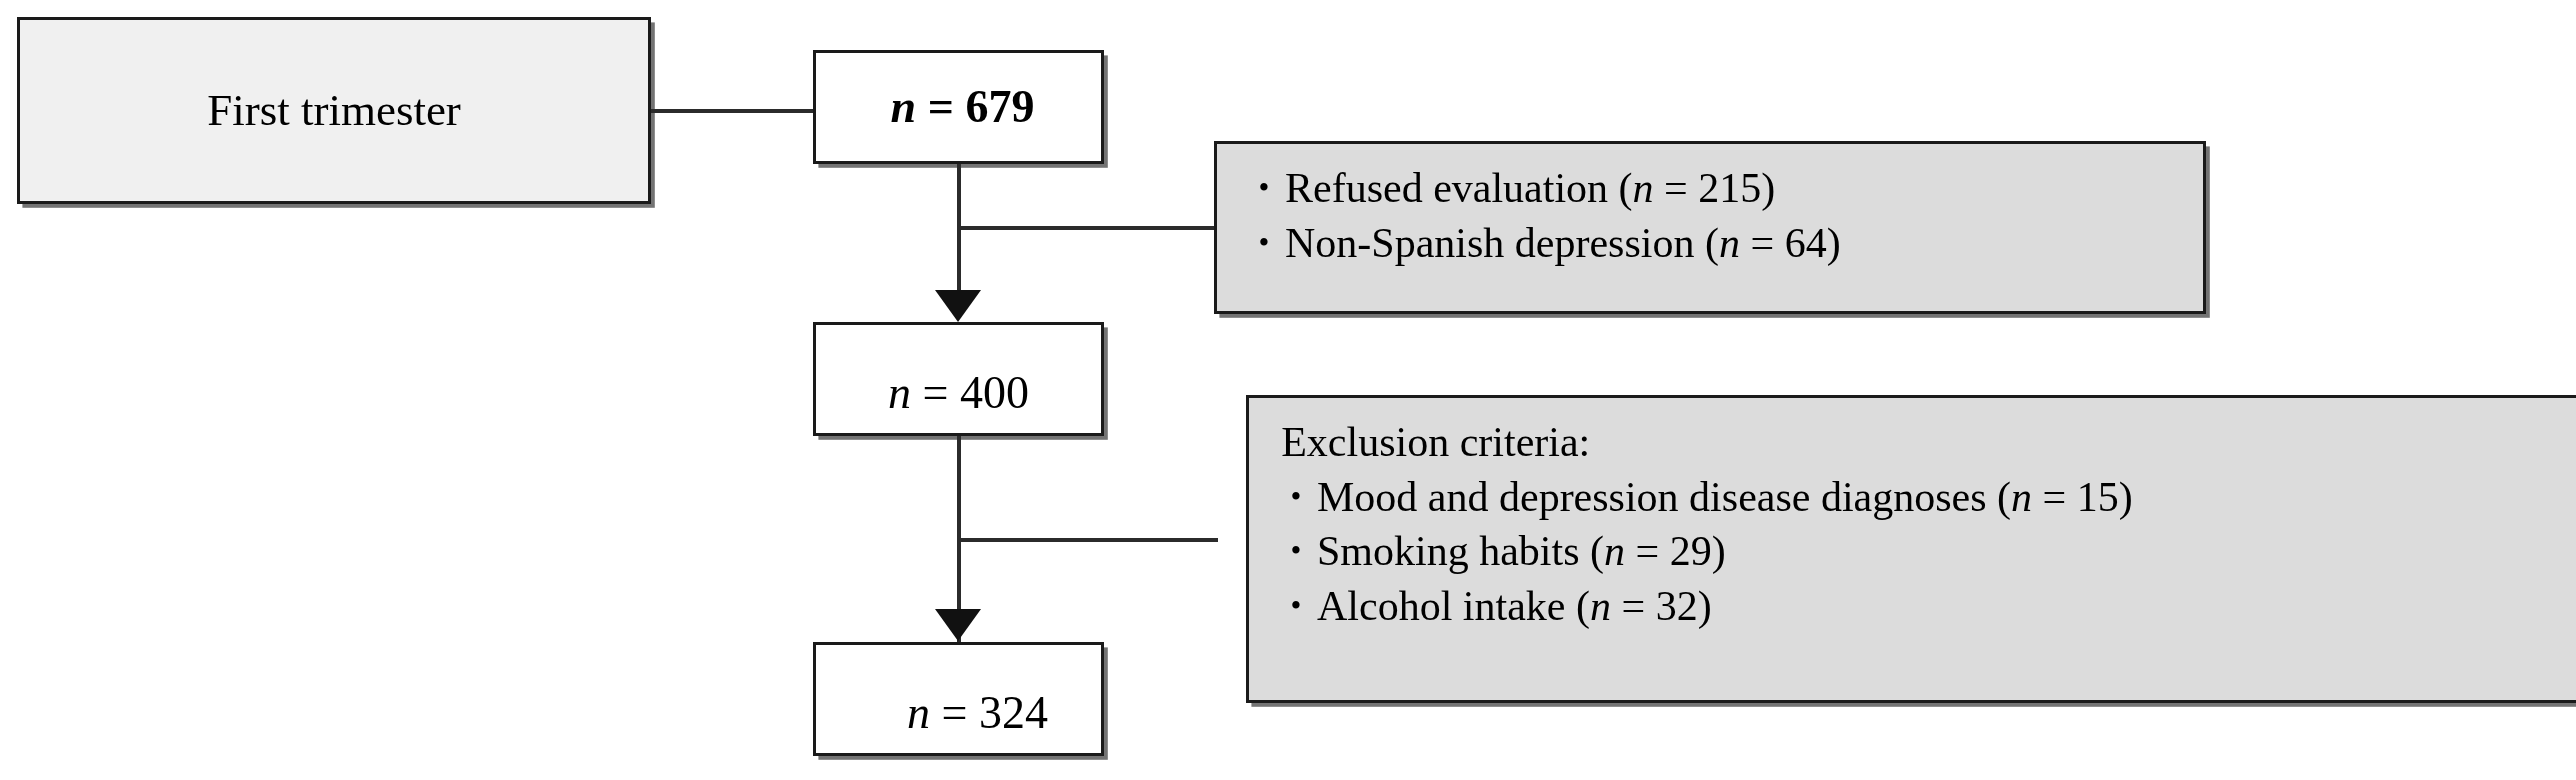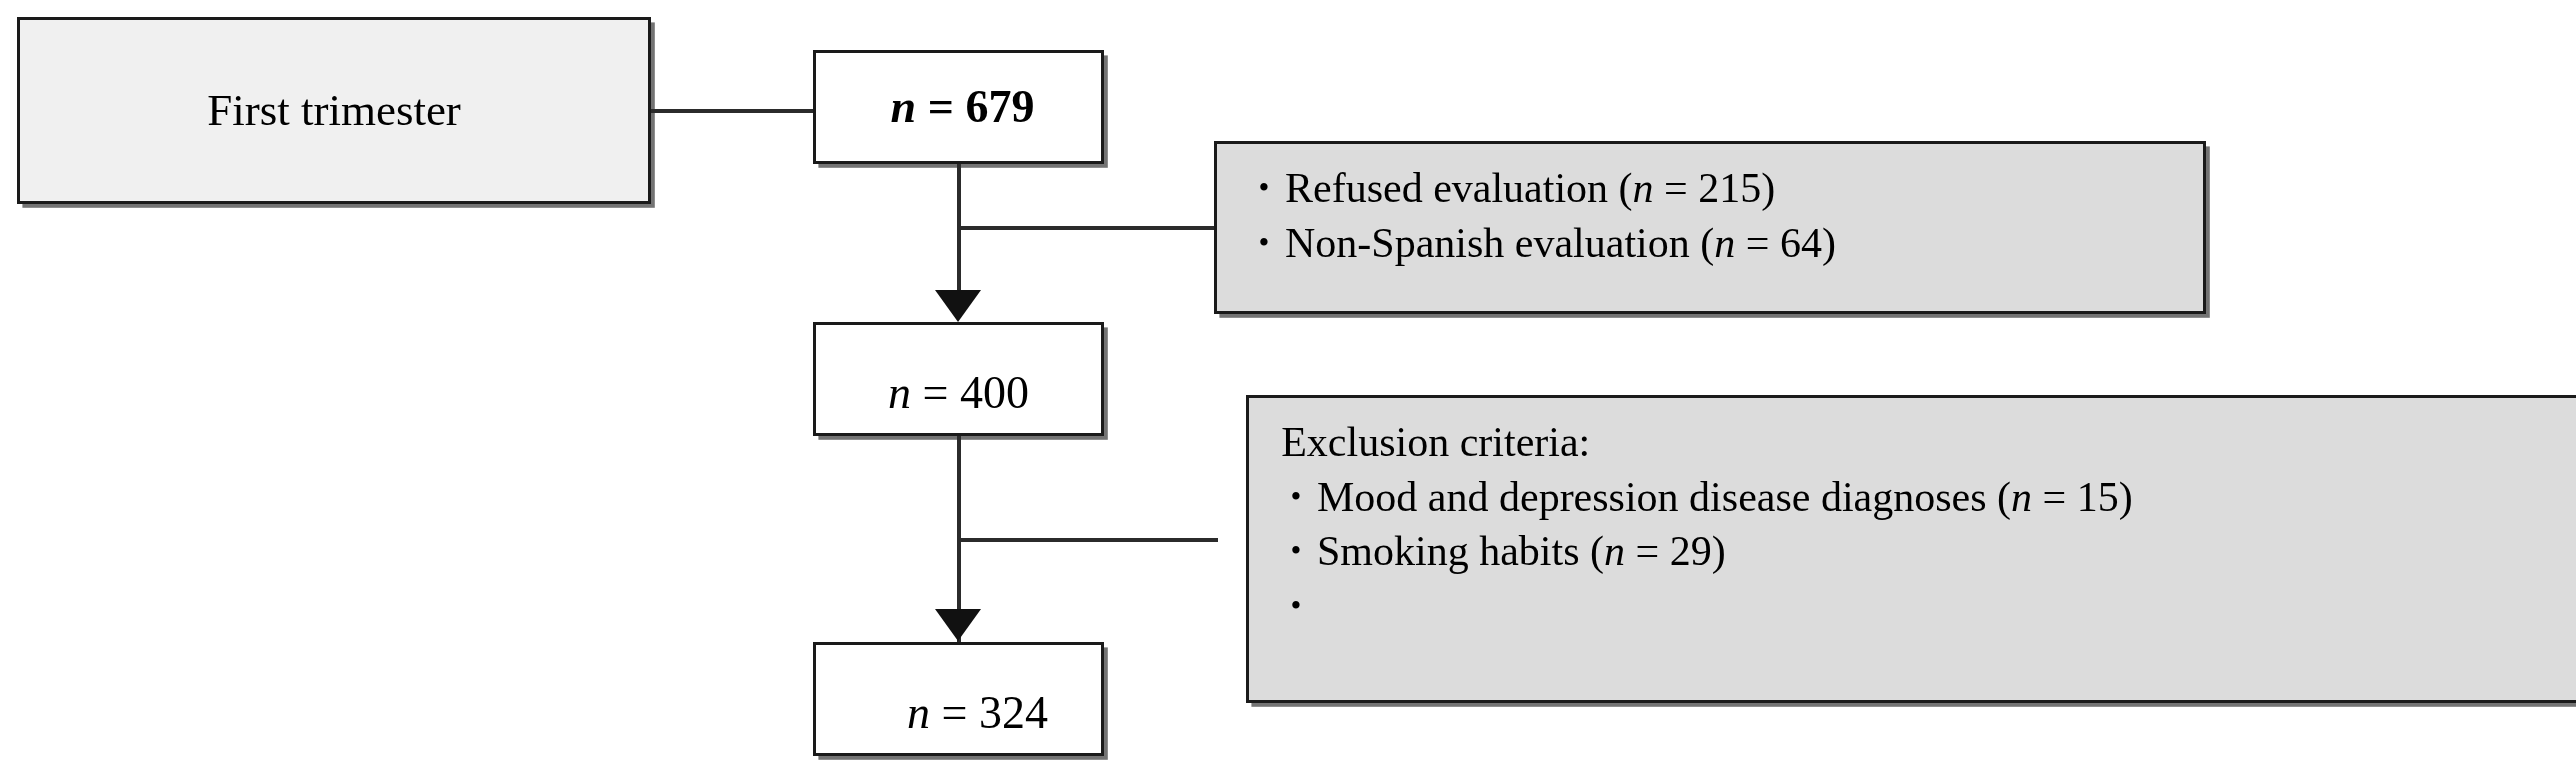--- a/index.html
+++ b/index.html
@@ -122,21 +122,21 @@
       <span class="bullet-dot">•</span>
       <span class="bullet-text">
         <span>Refused evaluation</span>&nbsp;(<span class="ital">n</span>
         <span>=</span>
         <span>215</span>)
       </span>
     </div>
     <div class="bullet-row">
       <span class="bullet-dot">•</span>
       <span class="bullet-text">
-        <span>Non-Spanish evaluation</span>&nbsp;(<span class="ital">n</span>
+        <span>Non-Spanish depression</span>&nbsp;(<span class="ital">n</span>
         <span>=</span>
         <span>64</span>)
       </span>
     </div>
   </div>
 
   <div class="node" style="left:813px; top:322px; width:291px; height:114px;">
     <div class="line t-count">
       <span class="ital">n</span>
       <span>=</span>
@@ -165,20 +165,25 @@
       <span class="bullet-dot">•</span>
       <span class="bullet-text">
         <span>Smoking habits</span>&nbsp;(<span class="ital">n</span>
         <span>=</span>
         <span>29</span>)
       </span>
     </div>
 
     <div class="bullet-row">
       <span class="bullet-dot">•</span>
+      <span class="bullet-text">
+        <span>Alcohol intake</span>&nbsp;(<span class="ital">n</span>
+        <span>=</span>
+        <span>32</span>)
+      </span>
     </div>
   </div>
 
   <div class="node" style="left:813px; top:642px; width:291px; height:114px;padding-left:38px;">
     <div class="line t-count">
       <span class="ital">n</span>
       <span>=</span>
       <span>324</span>
     </div>
   </div>

